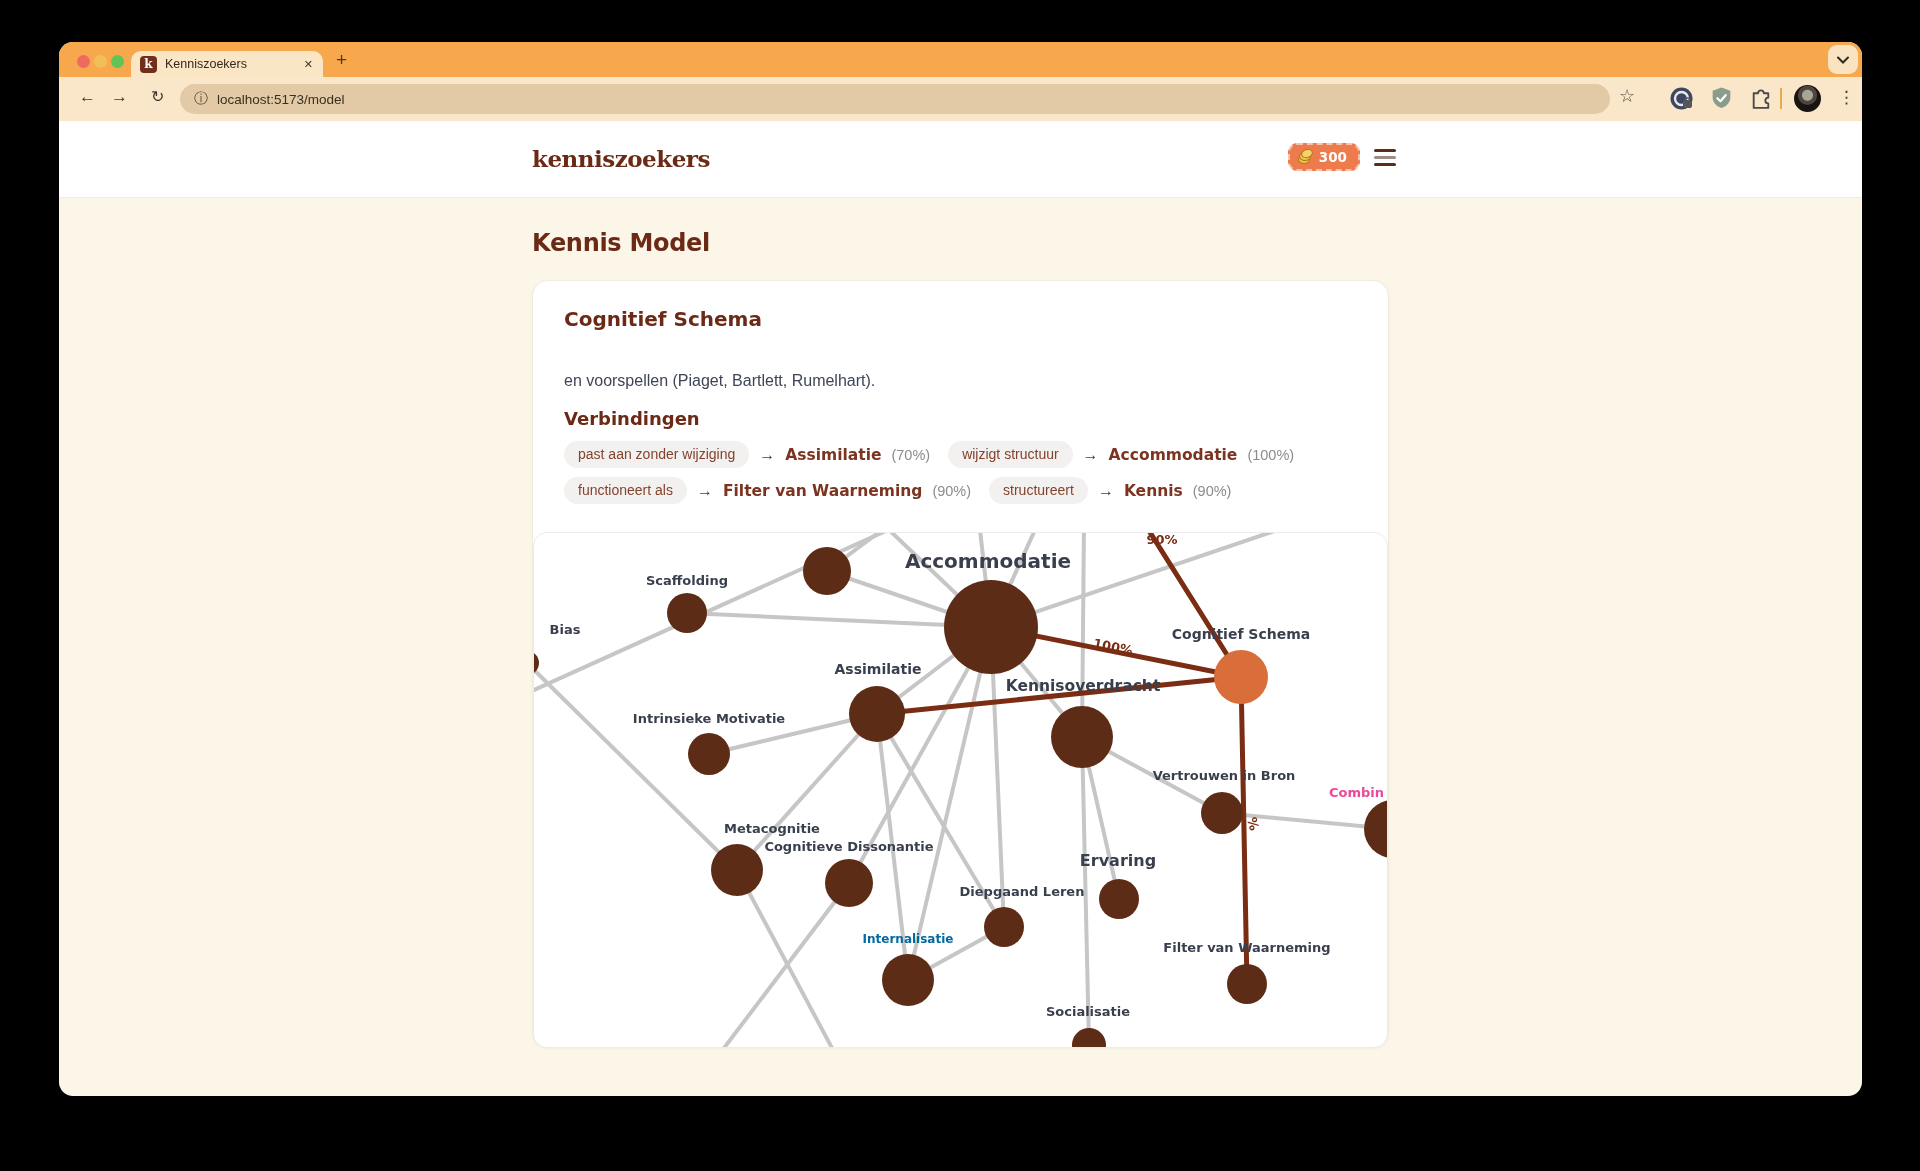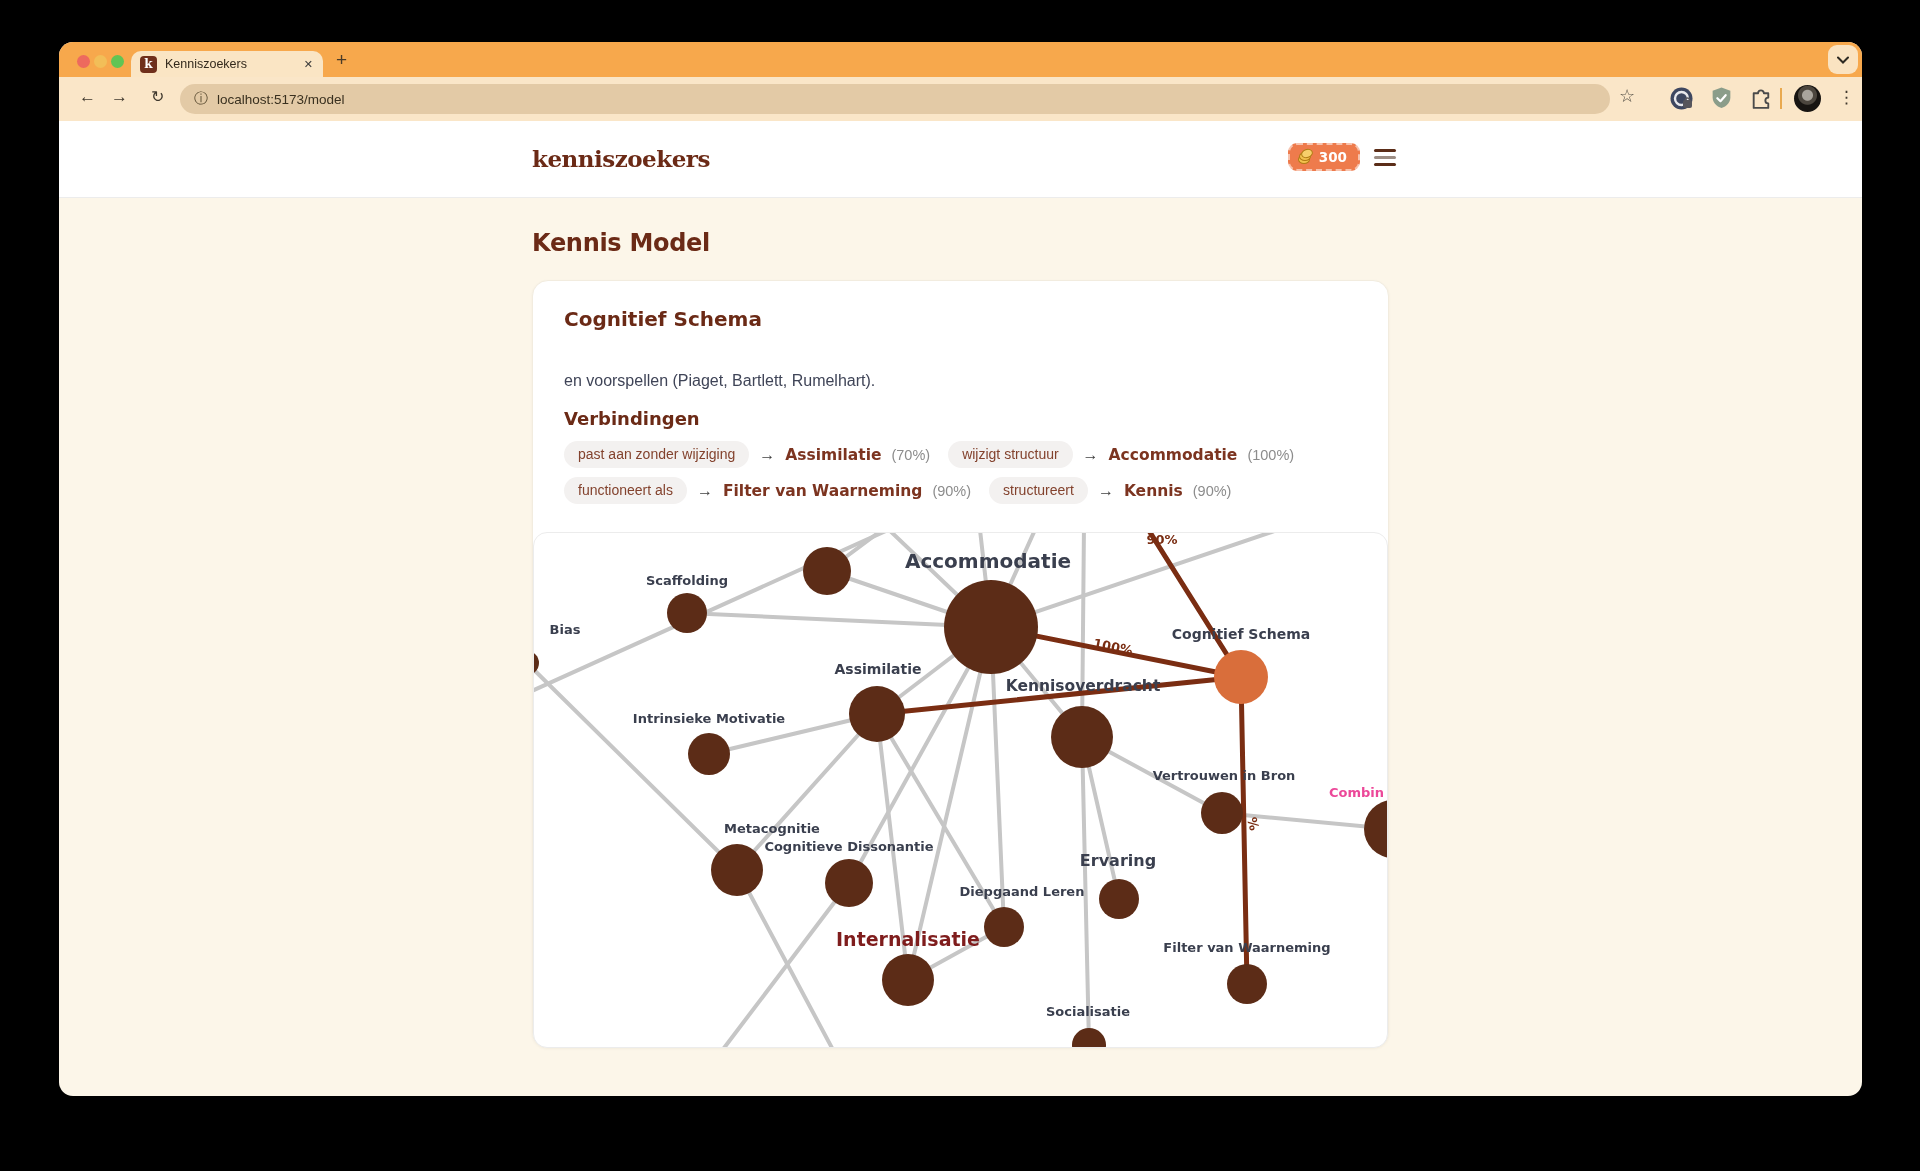--- a/index.html
+++ b/index.html
@@ -266,21 +266,21 @@
             <div class="nlabel" style="left: 707px; top: 101px; font-size: 14px; color: rgb(58, 63, 78);">Cognitief Schema</div>
             <div class="nlabel" style="left: 344px; top: 136px; font-size: 14px; color: rgb(58, 63, 78);">Assimilatie</div>
             <div class="nlabel" style="left: 549px; top: 153px; font-size: 15.5px; color: rgb(58, 63, 78);">Kennisoverdracht</div>
             <div class="nlabel" style="left: 175px; top: 185px; font-size: 13px; color: rgb(58, 63, 78);">Intrinsieke Motivatie</div>
             <div class="nlabel" style="left: 690px; top: 242px; font-size: 13px; color: rgb(58, 63, 78);">Vertrouwen in Bron</div>
             <div class="nlabel left-anchor" style="left: 795px; top: 259px; font-size: 13px; color: #ec4899;">Combin</div>
             <div class="nlabel" style="left: 202px; top: 295px; font-size: 13px; color: rgb(58, 63, 78); margin-left: 36px;">Metacognitie</div>
             <div class="nlabel" style="left: 315px; top: 313px; font-size: 13px; color: rgb(58, 63, 78);">Cognitieve Dissonantie</div>
             <div class="nlabel" style="left: 584px; top: 327px; font-size: 16px; color: rgb(58, 63, 78);">Ervaring</div>
             <div class="nlabel" style="left: 470px; top: 358px; font-size: 13px; color: rgb(58, 63, 78); padding-left: 36px;">Diepgaand Leren</div>
-            <div class="nlabel" style="left: 374px; top: 406px; font-size: 19px; color: #7f1d1d;">Internalisatie</div>
+            <div class="nlabel" style="left: 374px; top: 406px; font-size: 12px; color: #0369a1;">Internalisatie</div>
             <div class="nlabel" style="left: 713px; top: 414px; font-size: 13px; color: rgb(58, 63, 78);">Filter van Waarneming</div>
             <div class="nlabel" style="left: 554px; top: 478px; font-size: 13px; color: rgb(58, 63, 78);">Socialisatie</div>
             <div class="elabel" style="left: 579px; top: 114px; transform: translate(-50%, -50%) rotate(11deg);">100%</div>
             <div class="elabel" style="left: 628px; top: 6px; transform: translate(-50%, -50%) rotate(0deg);">90%</div>
             <div class="elabel" style="left: 719px; top: 291px; transform: translate(-50%, -50%) rotate(75deg);">%</div>
           </div>
       </div>
     </div>
   </div>
 

